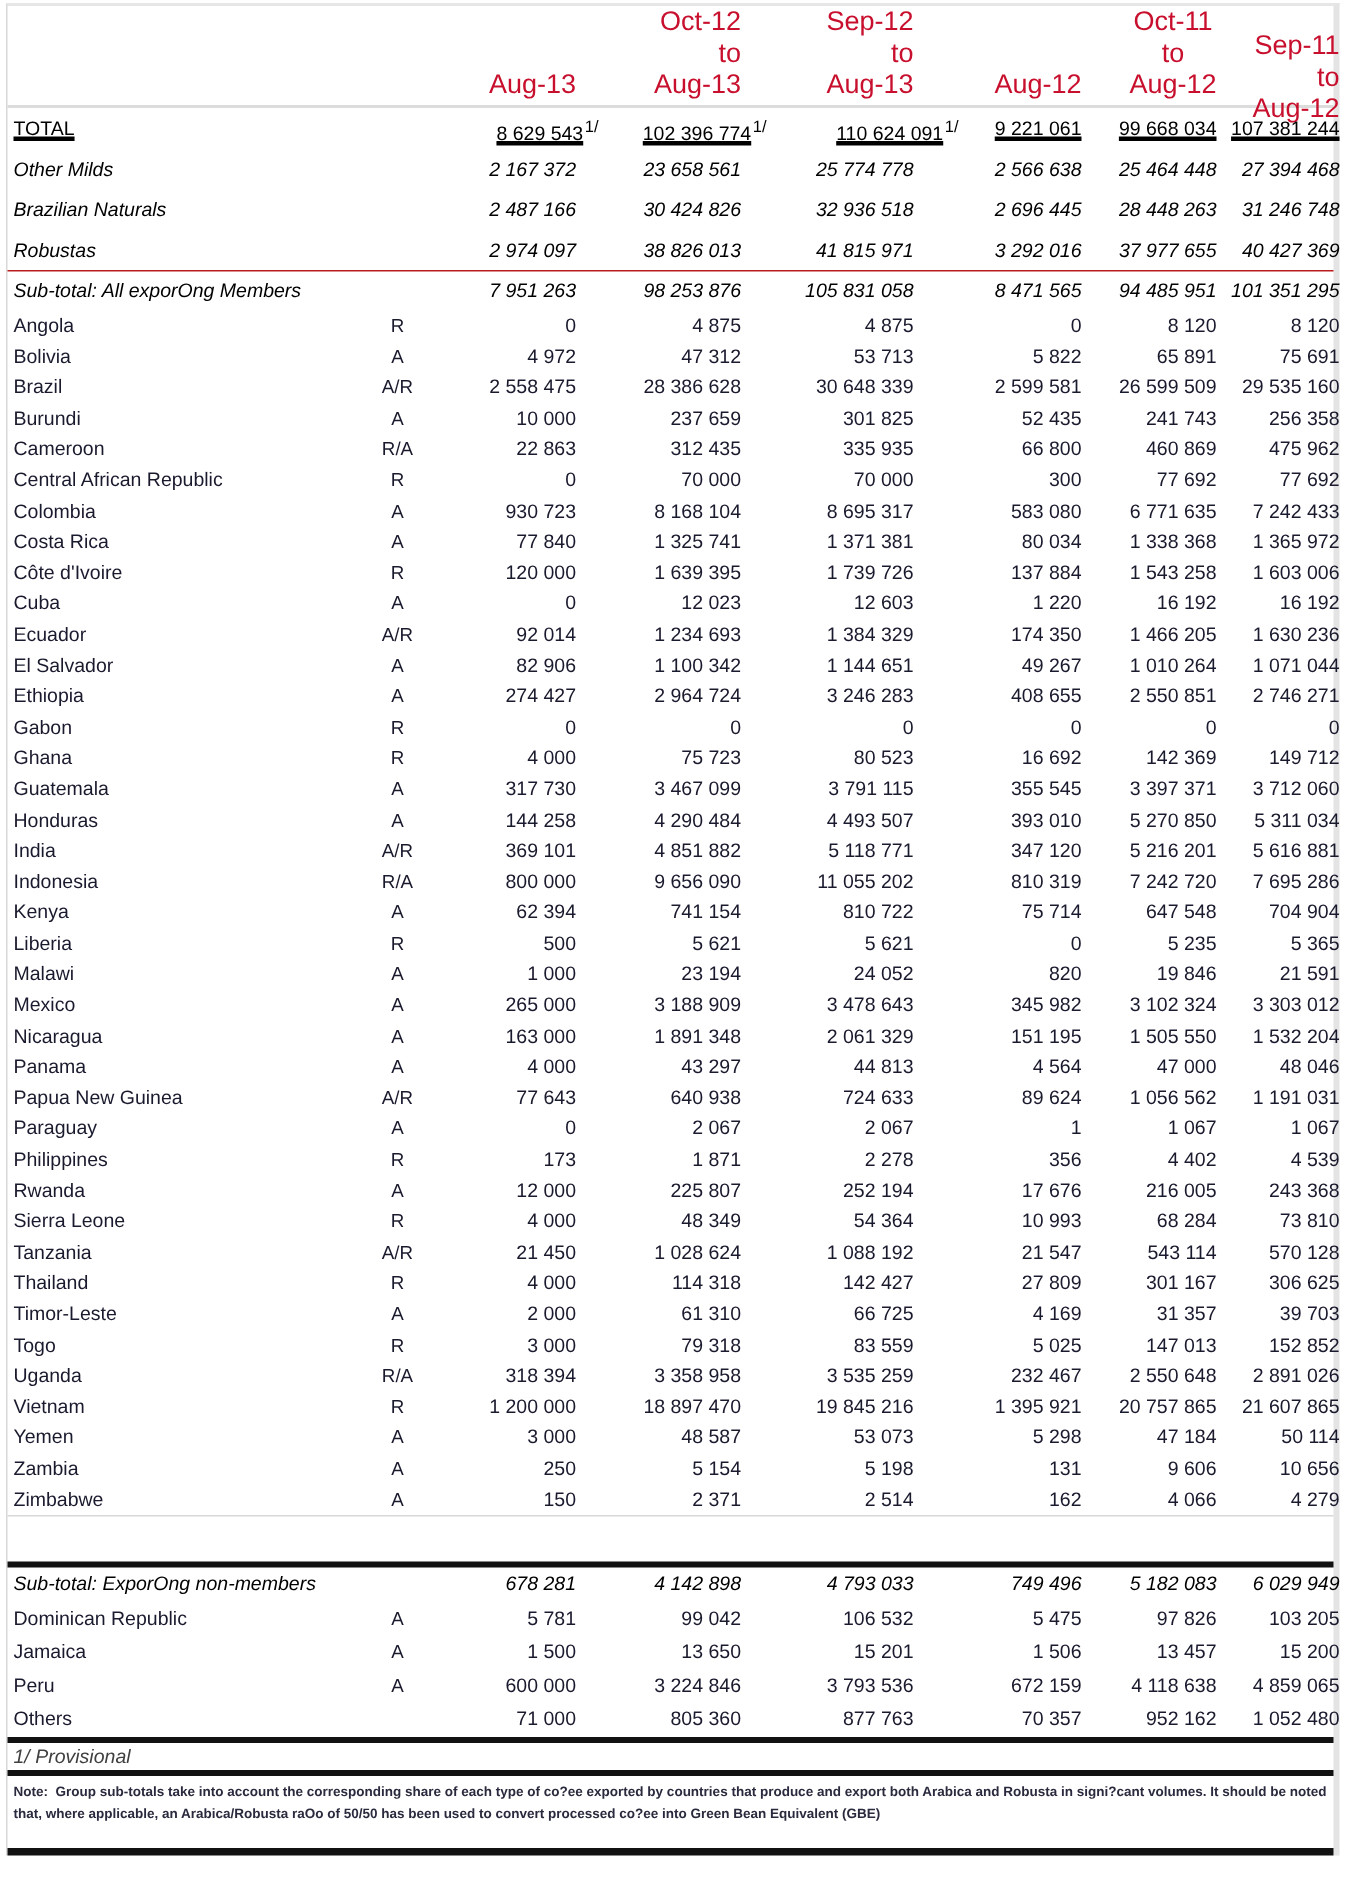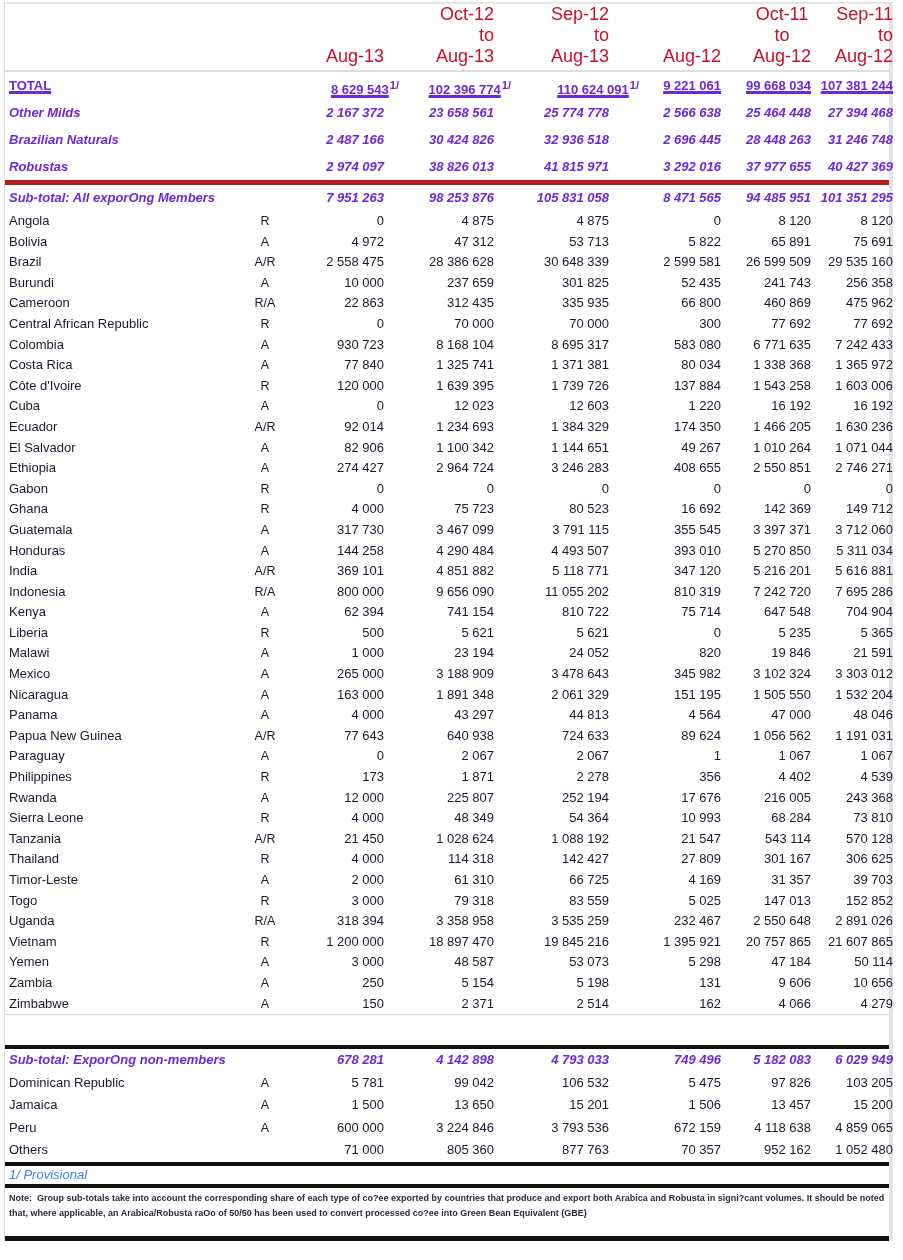--- a/index.html
+++ b/index.html
@@ -13,28 +13,28 @@
   .n { text-align: right; width: 110px; }
   .c1 { right: 505px; }
   .c2 { right: 395px; }
   .c3 { right: 280px; }
   .c4 { right: 168px; }
   .c5 { right: 78px; }
   .c6 { right: -4px; }
   .hdr { height: 66px; border-bottom: 2px solid #dcdcdc; }
   .hdr .col { position: absolute; text-align: right; color: #c8102e; font-size: 18px; line-height: 21px; }
   .hdr .col div { height: 21px; }
-  .red { color: #6d28d9; font-style: italic; font-weight: bold; }
+  .red { color: #000000; font-style: italic; font-weight: normal; }
   .total .cell { font-style: normal; text-decoration: underline; text-decoration-thickness: 3px; text-underline-offset: 1px; }
   .sup { font-size: 11px; vertical-align: 5px; font-style: normal; text-decoration: none; display: inline-block; margin-left: 1px; }
   .grp { height: 27px; line-height: 27px; }
-  .sub { border-top: 5px solid #b91c1c; height: 26px; line-height: 26px; }
+  .sub { border-top: 1px solid #b91c1c; height: 26px; line-height: 26px; }
   .spacer { height: 30px; border-top: 1px solid #d8d8d8; border-bottom: 4px solid #111; }
   .nm .row { height: 22.5px; line-height: 22px; }
-  .footer-line { height: 18px; border-top: 4px solid #111; border-bottom: 4px solid #111; font-style: italic; font-size: 13px; line-height: 18px; padding-left: 4px; color: #3b82f6; }
+  .footer-line { height: 18px; border-top: 4px solid #111; border-bottom: 4px solid #111; font-style: italic; font-size: 13px; line-height: 18px; padding-left: 4px; color: #404040; }
   .note { font-size: 9px; line-height: 15px; padding: 3px 4px 0 4px; color: #2a2a3e; height: 45px; border-bottom: 5px solid #111; font-weight: bold; }
   .note .lbl { font-weight: bold; }
 </style>
 </head>
 <body>
 
 <div class="sheet">
 
   <div class="row hdr" id="hdr">
       <div class="col" style="right: 505px; top: 0px;">
@@ -55,21 +55,21 @@
       <div class="col" style="right: 168px; top: 0px;">
         <div></div>
         <div></div>
         <div>Aug-12</div>
       </div>
       <div class="col" style="right: 78px; top: 0px; text-align: center;">
         <div>Oct-11</div>
         <div>to</div>
         <div>Aug-12</div>
       </div>
-      <div class="col" style="right: -4px; top: 0px; margin-left: 12px;">
+      <div class="col" style="right: -4px; top: 16px; margin-left: 12px;">
         <div>Sep-11</div>
         <div>to</div>
         <div>Aug-12</div>
       </div>
     </div>
 
   <div class="row grp red total" id="total-row">
     <span class="cell name">TOTAL</span>
   <span class="cell n c1" style="right: 490px; width: 140px;"><span>8 629 543</span><span class="sup">1/</span></span>
       <span class="cell n c2" style="right: 378px; width: 140px;"><span>102 396 774</span><span class="sup">1/</span></span>

